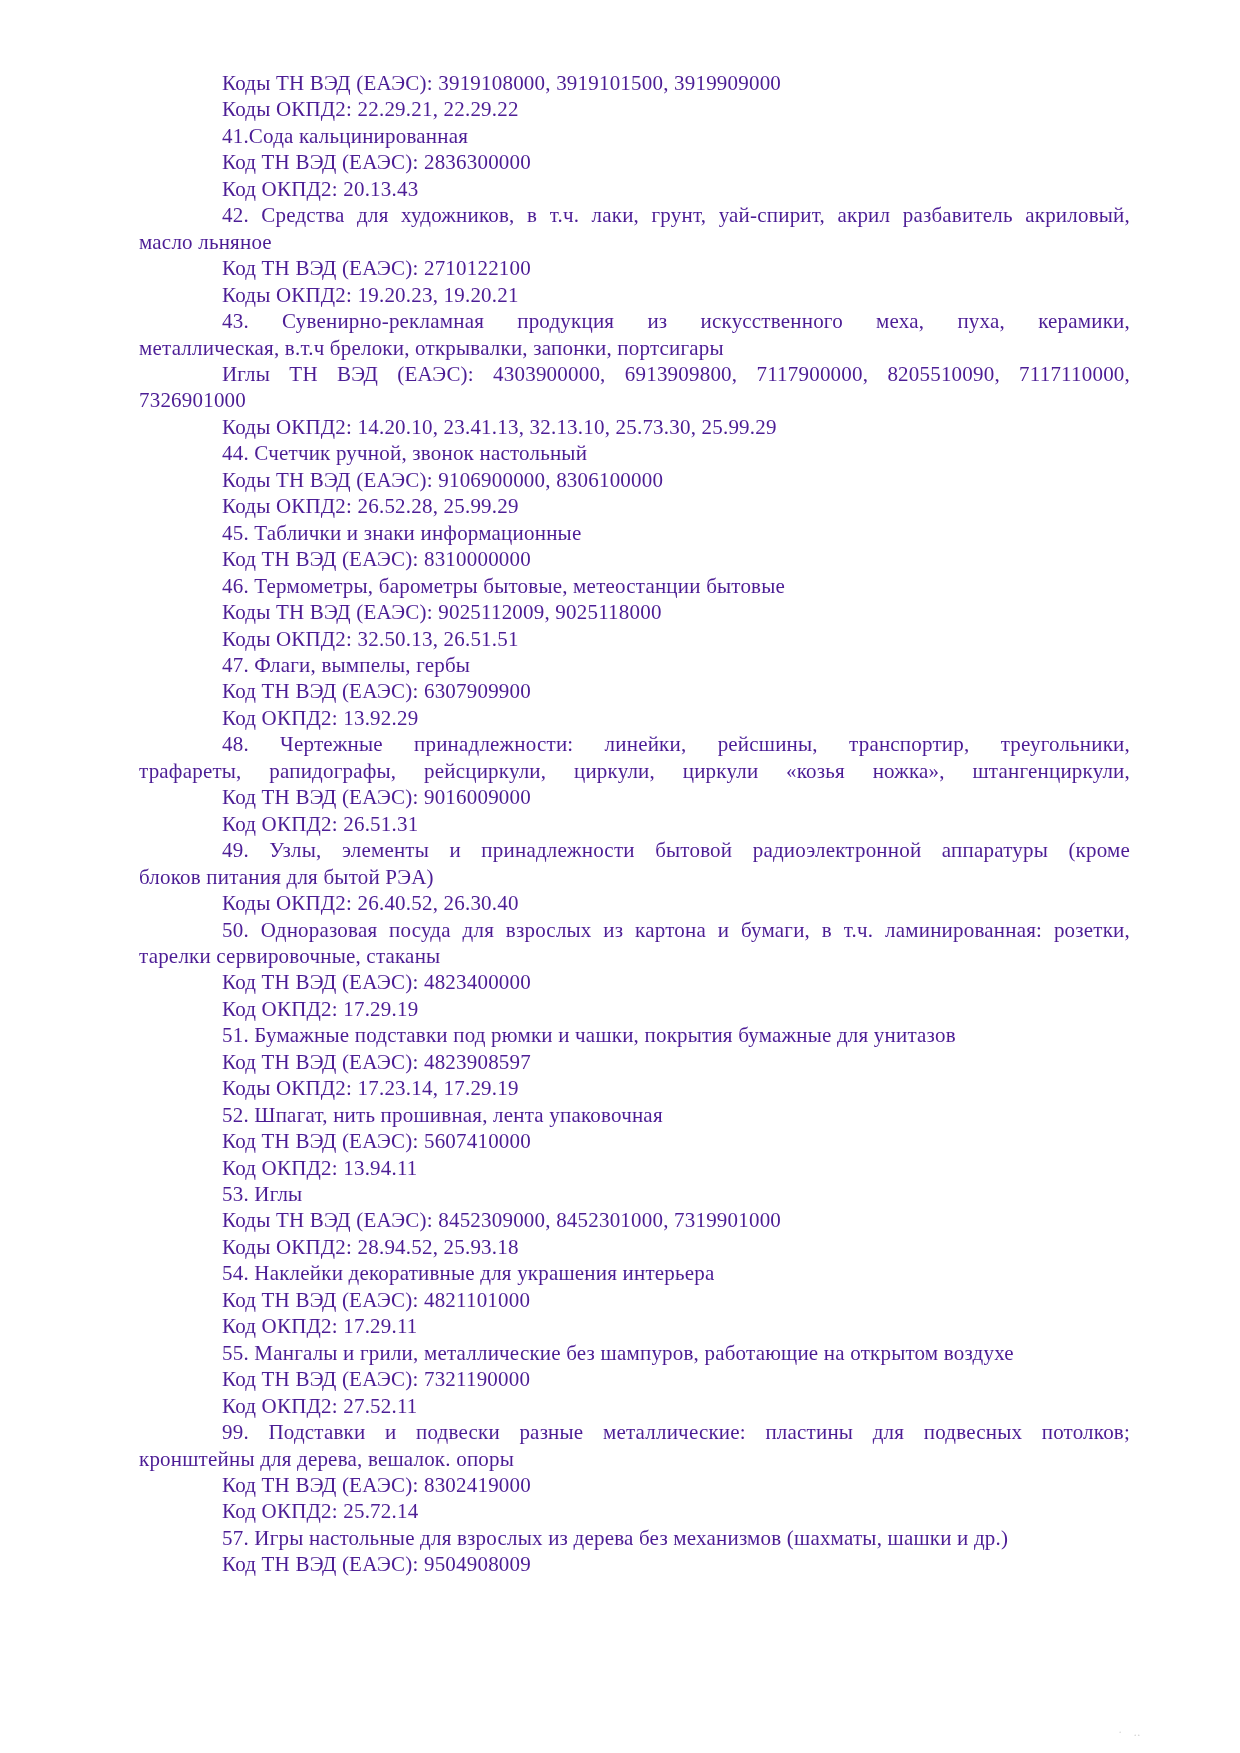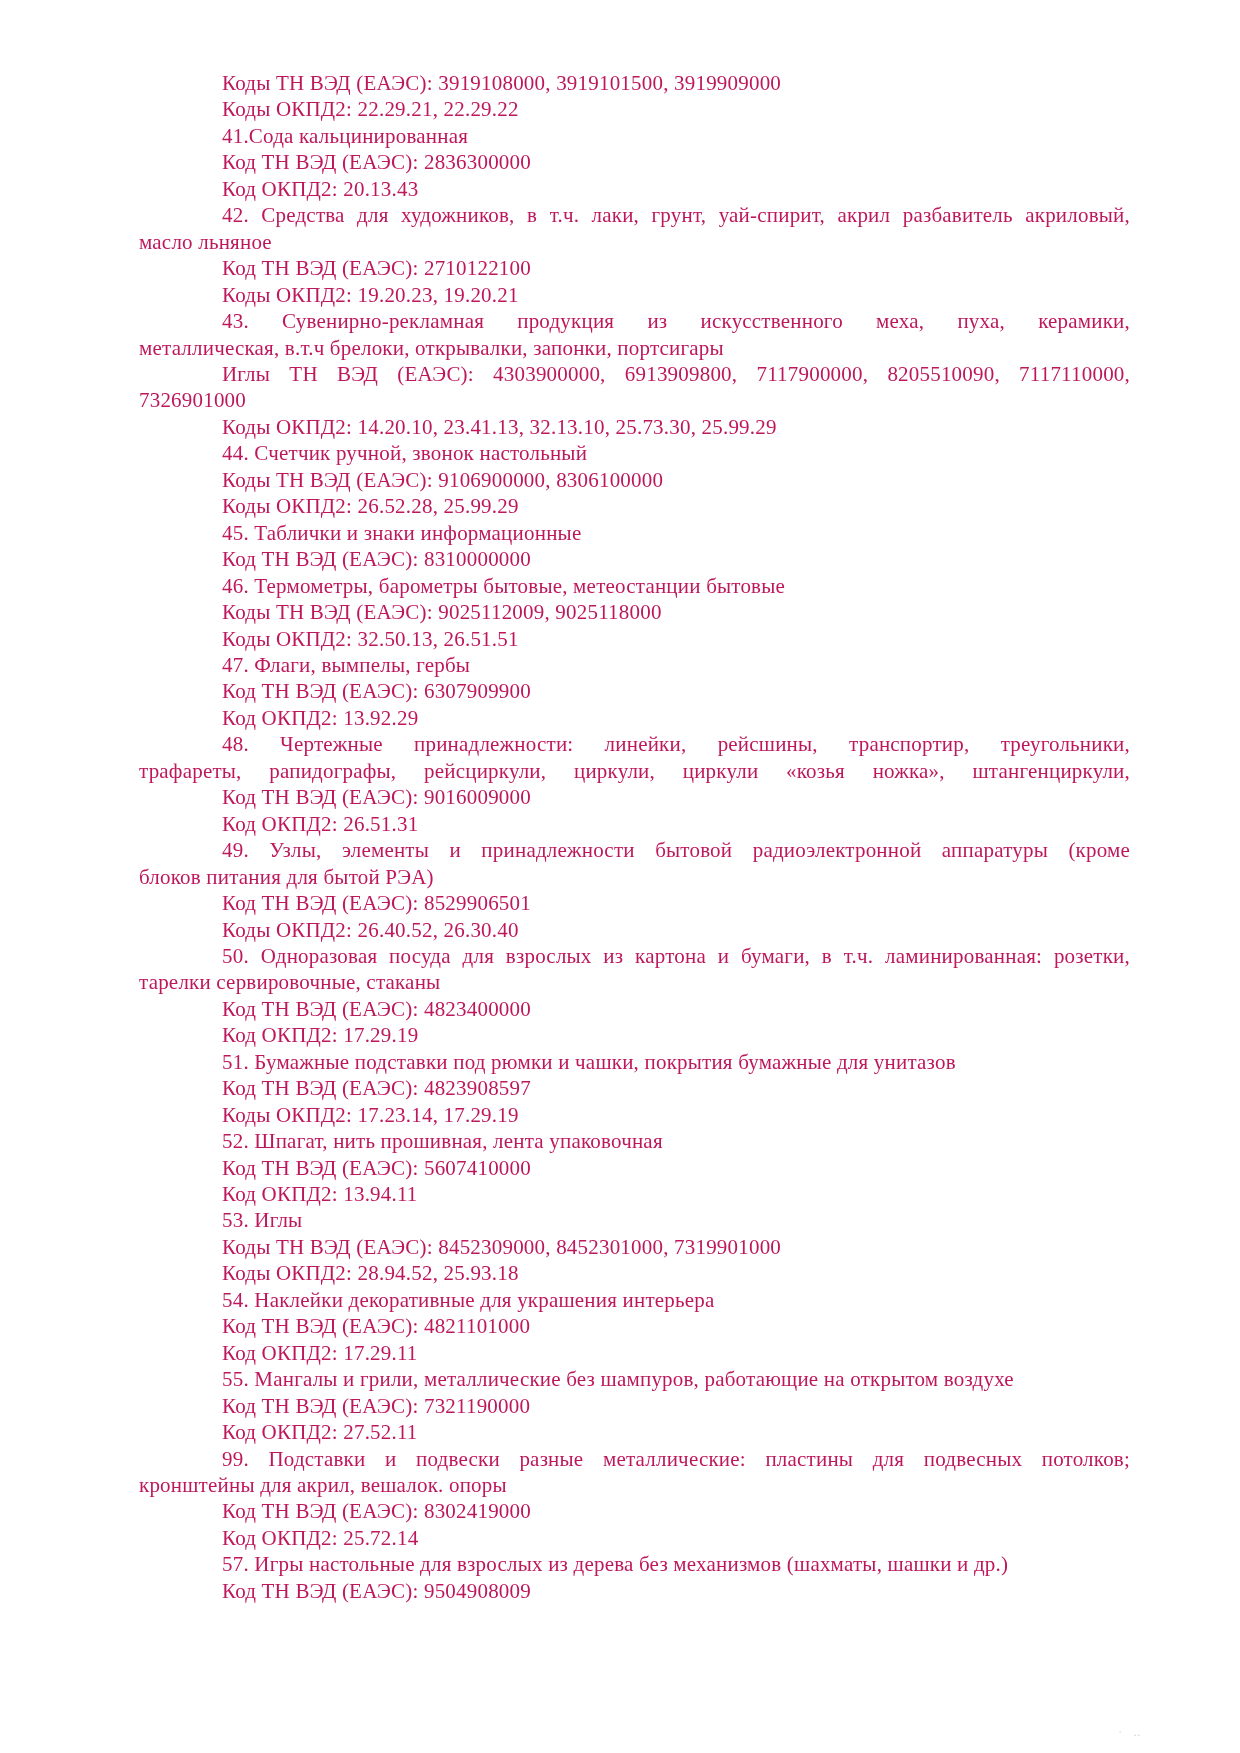--- a/index.html
+++ b/index.html
@@ -9,21 +9,21 @@
     height: 1753px;
     background: #ffffff;
     overflow: hidden;
     font-family: "Liberation Serif", "DejaVu Serif", serif;
   }
   .textblock {
     position: absolute;
     left: 139px;
     top: 70px;
     width: 991px;
-    color: #be185d;
+    color: #4c1d95;
     font-size: 21px;
     line-height: 26.45px;
     font-weight: 500;
     letter-spacing: 0.2px;
   }
   .line {
     min-height: 26.45px;
     white-space: nowrap;
     text-rendering: optimizeLegibility;
   }
@@ -77,21 +77,20 @@
       <div class="line ind">Коды ОКПД2: 32.50.13, 26.51.51</div>
       <div class="line ind">47. Флаги, вымпелы, гербы</div>
       <div class="line ind">Код ТН ВЭД (ЕАЭС): 6307909900</div>
       <div class="line ind">Код ОКПД2: 13.92.29</div>
       <div class="line ind just">48. Чертежные принадлежности: линейки, рейсшины, транспортир, треугольники,</div>
       <div class="line just">трафареты, рапидографы, рейсциркули, циркули, циркули «козья ножка», штангенциркули,</div>
       <div class="line ind">Код ТН ВЭД (ЕАЭС): 9016009000</div>
       <div class="line ind">Код ОКПД2: 26.51.31</div>
       <div class="line ind just">49. Узлы, элементы и принадлежности бытовой радиоэлектронной аппаратуры (кроме</div>
       <div class="line">блоков питания для бытой РЭА)</div>
-      <div class="line ind">Код ТН ВЭД (ЕАЭС): 8529906501</div>
       <div class="line ind">Коды ОКПД2: 26.40.52, 26.30.40</div>
       <div class="line ind just">50. Одноразовая посуда для взрослых из картона и бумаги, в т.ч. ламинированная: розетки,</div>
       <div class="line">тарелки сервировочные, стаканы</div>
       <div class="line ind">Код ТН ВЭД (ЕАЭС): 4823400000</div>
       <div class="line ind">Код ОКПД2: 17.29.19</div>
       <div class="line ind">51. Бумажные подставки под рюмки и чашки, покрытия бумажные для унитазов</div>
       <div class="line ind">Код ТН ВЭД (ЕАЭС): 4823908597</div>
       <div class="line ind">Коды ОКПД2: 17.23.14, 17.29.19</div>
       <div class="line ind">52. Шпагат, нить прошивная, лента упаковочная</div>
       <div class="line ind">Код ТН ВЭД (ЕАЭС): 5607410000</div>
@@ -99,20 +98,20 @@
       <div class="line ind">53. Иглы</div>
       <div class="line ind">Коды ТН ВЭД (ЕАЭС): 8452309000, 8452301000, 7319901000</div>
       <div class="line ind">Коды ОКПД2: 28.94.52, 25.93.18</div>
       <div class="line ind">54. Наклейки декоративные для украшения интерьера</div>
       <div class="line ind">Код ТН ВЭД (ЕАЭС): 4821101000</div>
       <div class="line ind">Код ОКПД2: 17.29.11</div>
       <div class="line ind">55. Мангалы и грили, металлические без шампуров, работающие на открытом воздухе</div>
       <div class="line ind">Код ТН ВЭД (ЕАЭС): 7321190000</div>
       <div class="line ind">Код ОКПД2: 27.52.11</div>
       <div class="line ind just">99. Подставки и подвески разные металлические: пластины для подвесных потолков;</div>
-      <div class="line">кронштейны для акрил, вешалок. опоры</div>
+      <div class="line">кронштейны для дерева, вешалок. опоры</div>
       <div class="line ind">Код ТН ВЭД (ЕАЭС): 8302419000</div>
       <div class="line ind">Код ОКПД2: 25.72.14</div>
       <div class="line ind">57. Игры настольные для взрослых из дерева без механизмов (шахматы, шашки и др.)</div>
       <div class="line ind">Код ТН ВЭД (ЕАЭС): 9504908009</div>
     </div>
   <div class="smudge">· ‥</div>
 </div>
 
 </body></html>

